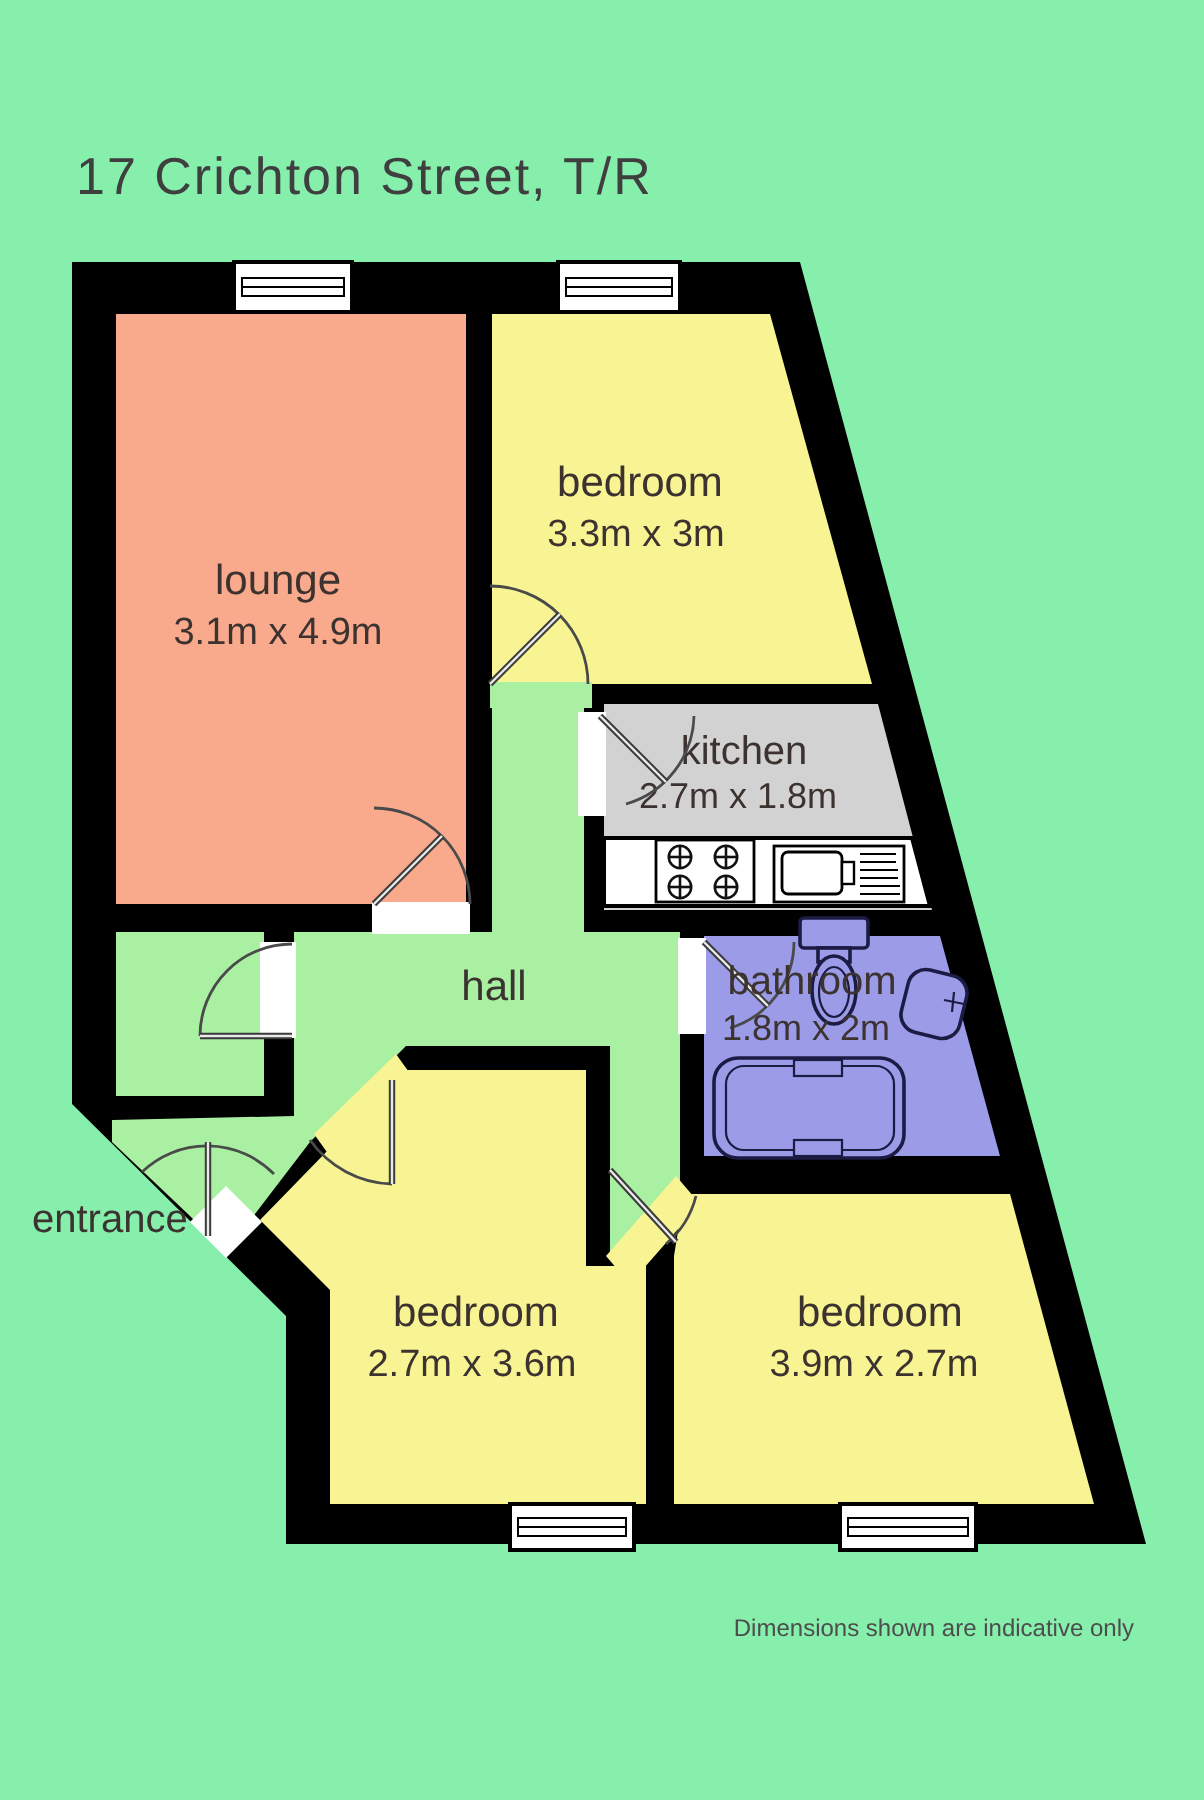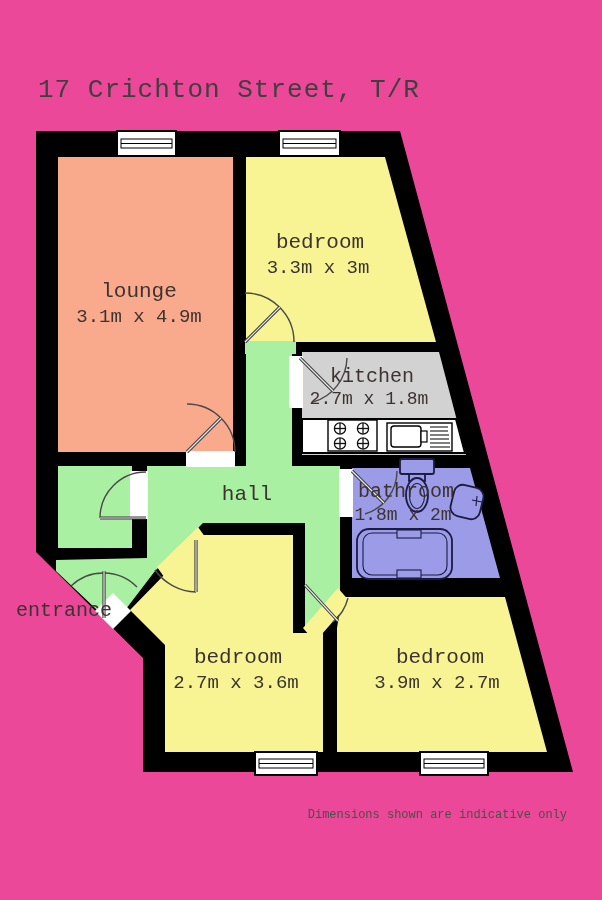--- a/index.html
+++ b/index.html
@@ -1,17 +1,17 @@
 <!DOCTYPE html>
 <html><head>
 <meta charset="utf-8">
 <style>
   html,body{margin:0;padding:0;background:#ffffff;}
-  .page{position:relative;width:602px;height:900px;background:#ec4899;overflow:hidden;
-        font-family:Liberation Mono, monospace;}
+  .page{position:relative;width:602px;height:900px;background:#86efac;overflow:hidden;
+        font-family:Liberation Sans, sans-serif;}
   svg{display:block;}
   .title-text{font-size:26px;letter-spacing:1px;}
   .room-name{font-size:21px;text-anchor:middle;}
   .room-dims{font-size:19px;text-anchor:middle;}
   .small-name{font-size:20px;text-anchor:middle;}
   .small-dims{font-size:18px;text-anchor:middle;}
   .entrance-text{font-size:20px;}
   .footer-text{font-size:12px;text-anchor:end;}
   .arc{fill:none;stroke:#4a4a4a;stroke-width:1.4;}
   .leaf-dark{stroke:#3a3a3a;stroke-width:3.2;}

